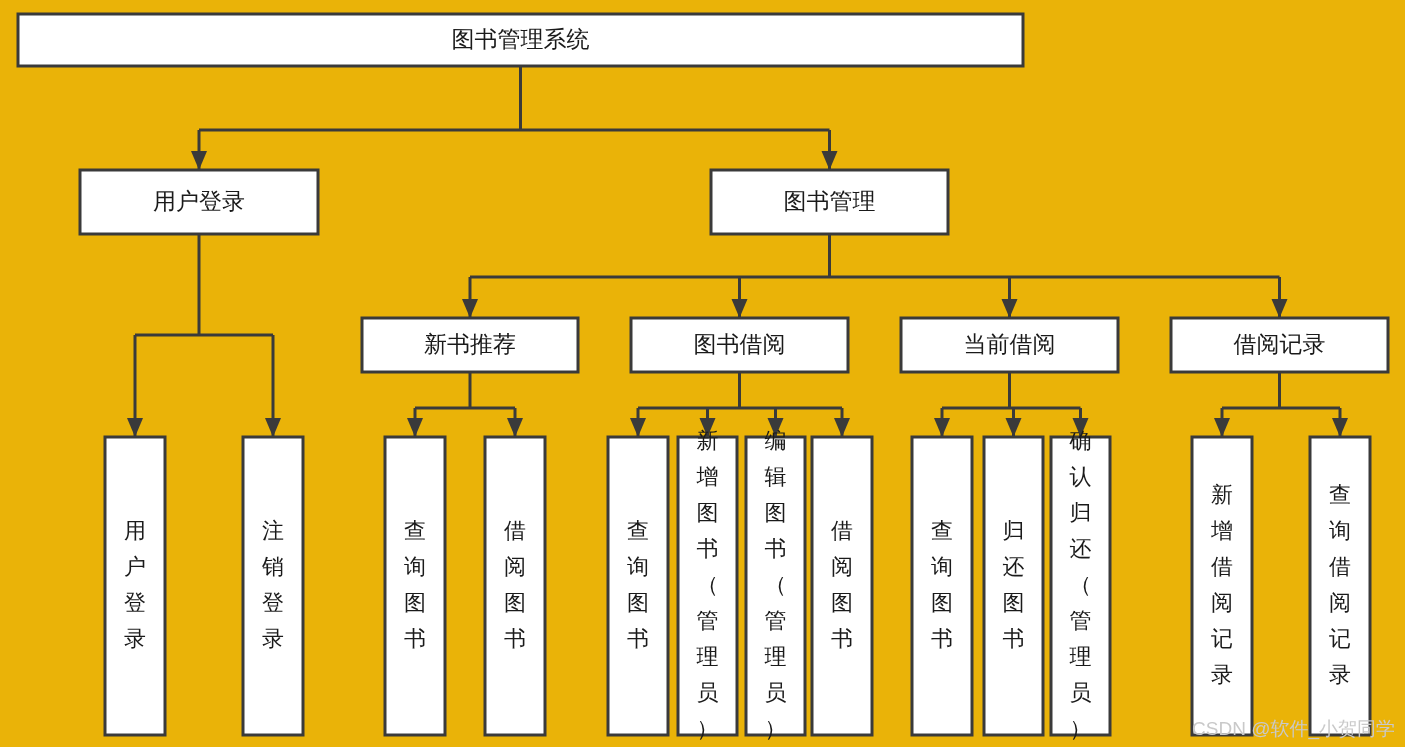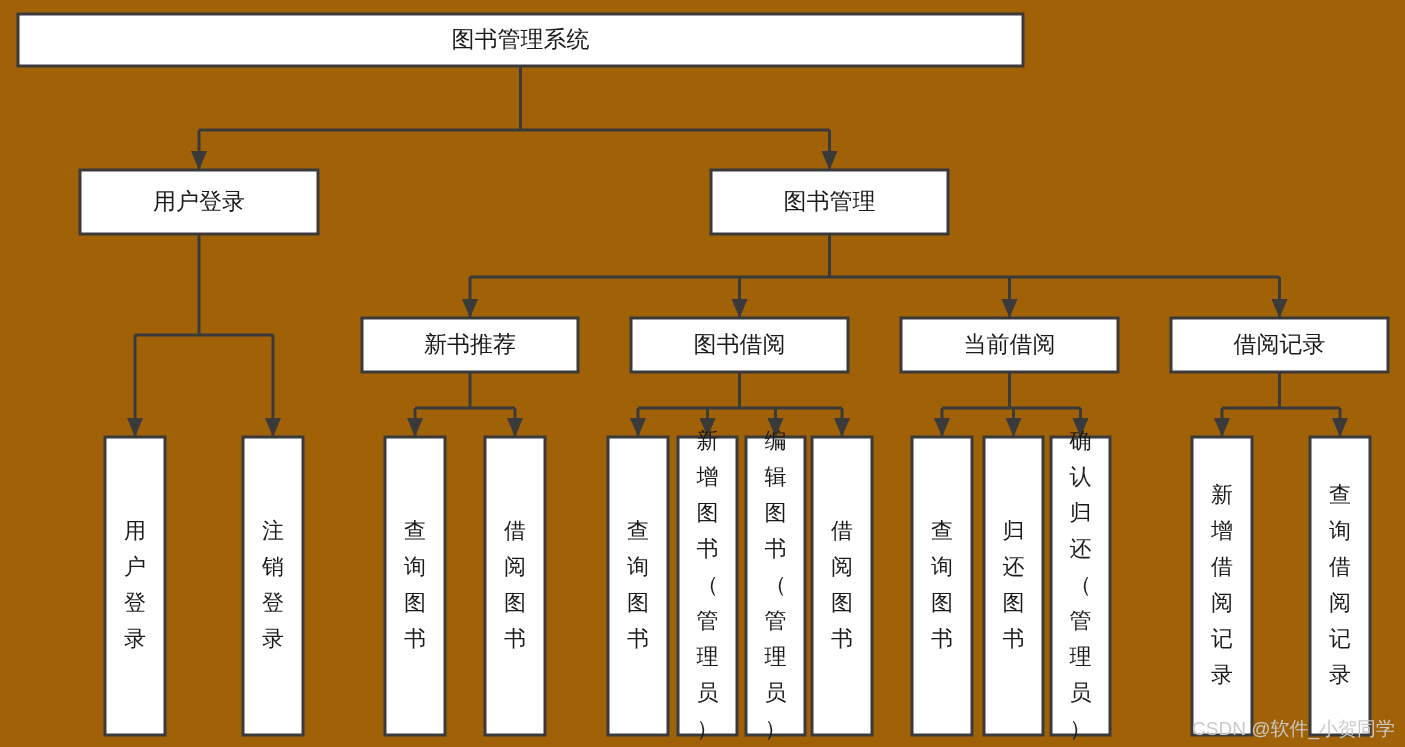--- a/index.html
+++ b/index.html
@@ -8,21 +8,21 @@
     padding: 0;
     background: #ffffff;
   }
   body {
     font-family: "Liberation Sans", "DejaVu Sans", sans-serif;
   }
   #diagram-root {
     position: relative;
     width: 1405px;
     height: 747px;
-    background: #a16207;
+    background: #eab308;
     overflow: hidden;
   }
   svg#tree-svg {
     position: absolute;
     left: 0;
     top: 0;
     width: 1405px;
     height: 747px;
     display: block;
   }

